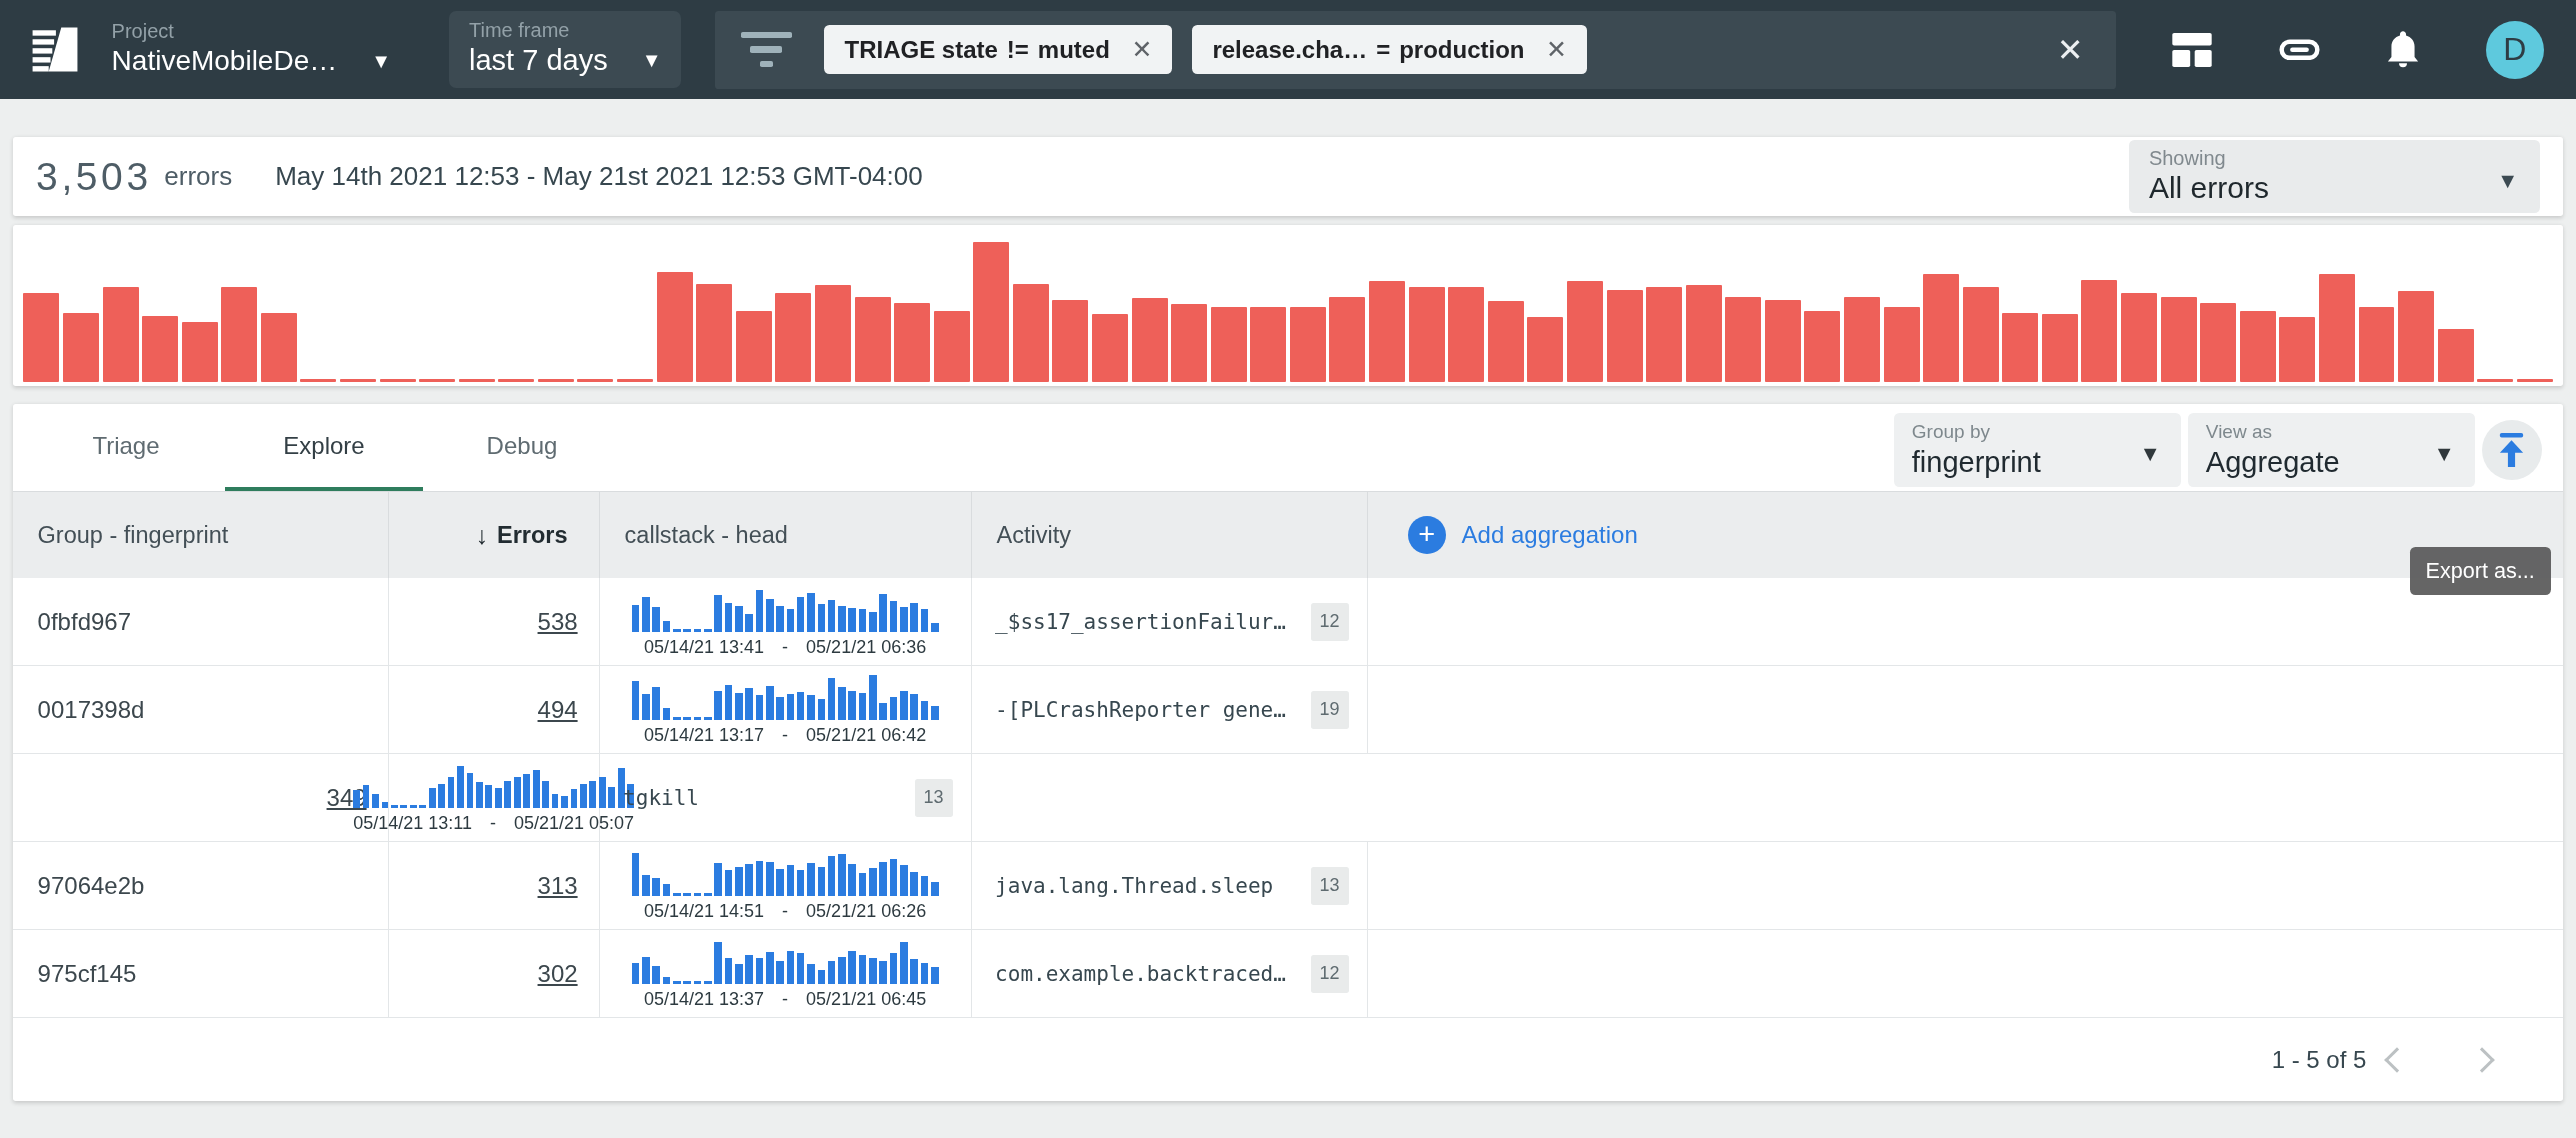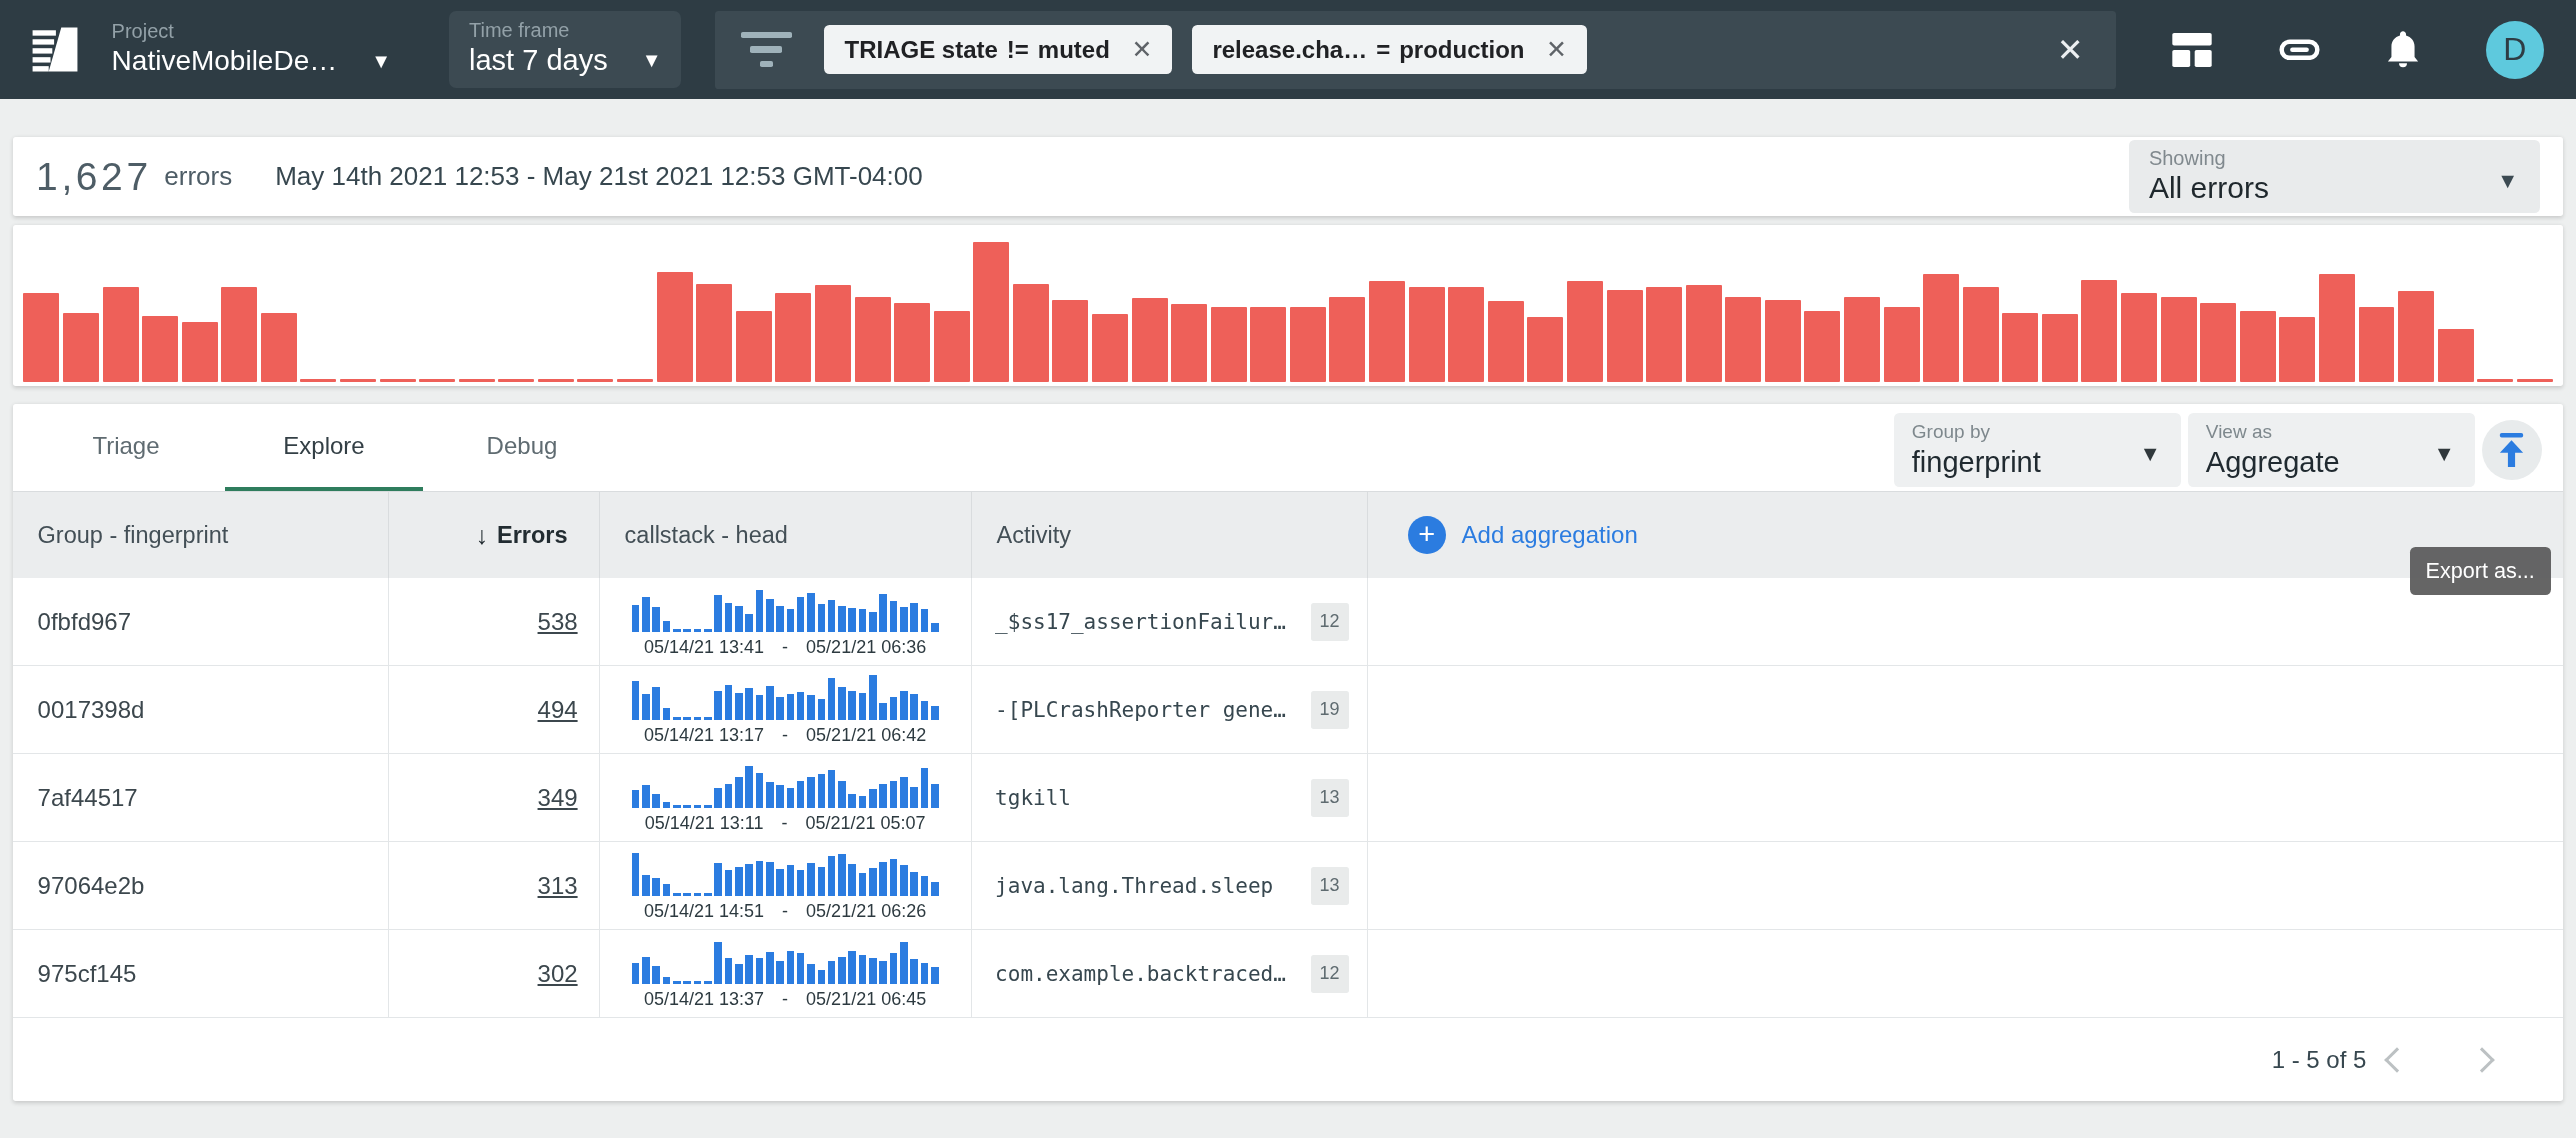--- a/index.html
+++ b/index.html
@@ -159,21 +159,21 @@
     </svg>
     <div class="avatar">
       <span>D</span>
     </div>
   </div>
 </div>
 
 <div class="content">
 
   <div class="card summary">
-    <span class="count">1,627</span>
+    <span class="count">3,503</span>
     <span class="count-suffix">errors</span>
     <span class="daterange">May 14th 2021 12:53 - May 21st 2021 12:53 GMT-04:00</span>
     <div class="showing-box">
       <div class="sel-label">Showing</div>
       <div class="sel-value">All errors</div>
       <span class="dd-caret">▼</span>
     </div>
   </div>
 
   <div class="card histo">
@@ -385,21 +385,20 @@
               </div>
             </div>
           </div>
           <div class="c-cs">
             <span class="cs-text">-[PLCrashReporter gene…</span>
             <span class="badge">19</span>
           </div>
           <div></div>
         </div>
         <div class="trow">
-          <div class="c-fp">7af44517</div>
           <div class="c-err">349</div>
           <div class="c-act">
             <div class="act-inner">
               <div class="spark">
                 <i style="height: 38%;"></i>
                 <i style="height: 48%;"></i>
                 <i style="height: 30%;"></i>
                 <i style="height: 12%;"></i>
                 <i style="height: 2.7px;"></i>
                 <i style="height: 2.7px;"></i>

